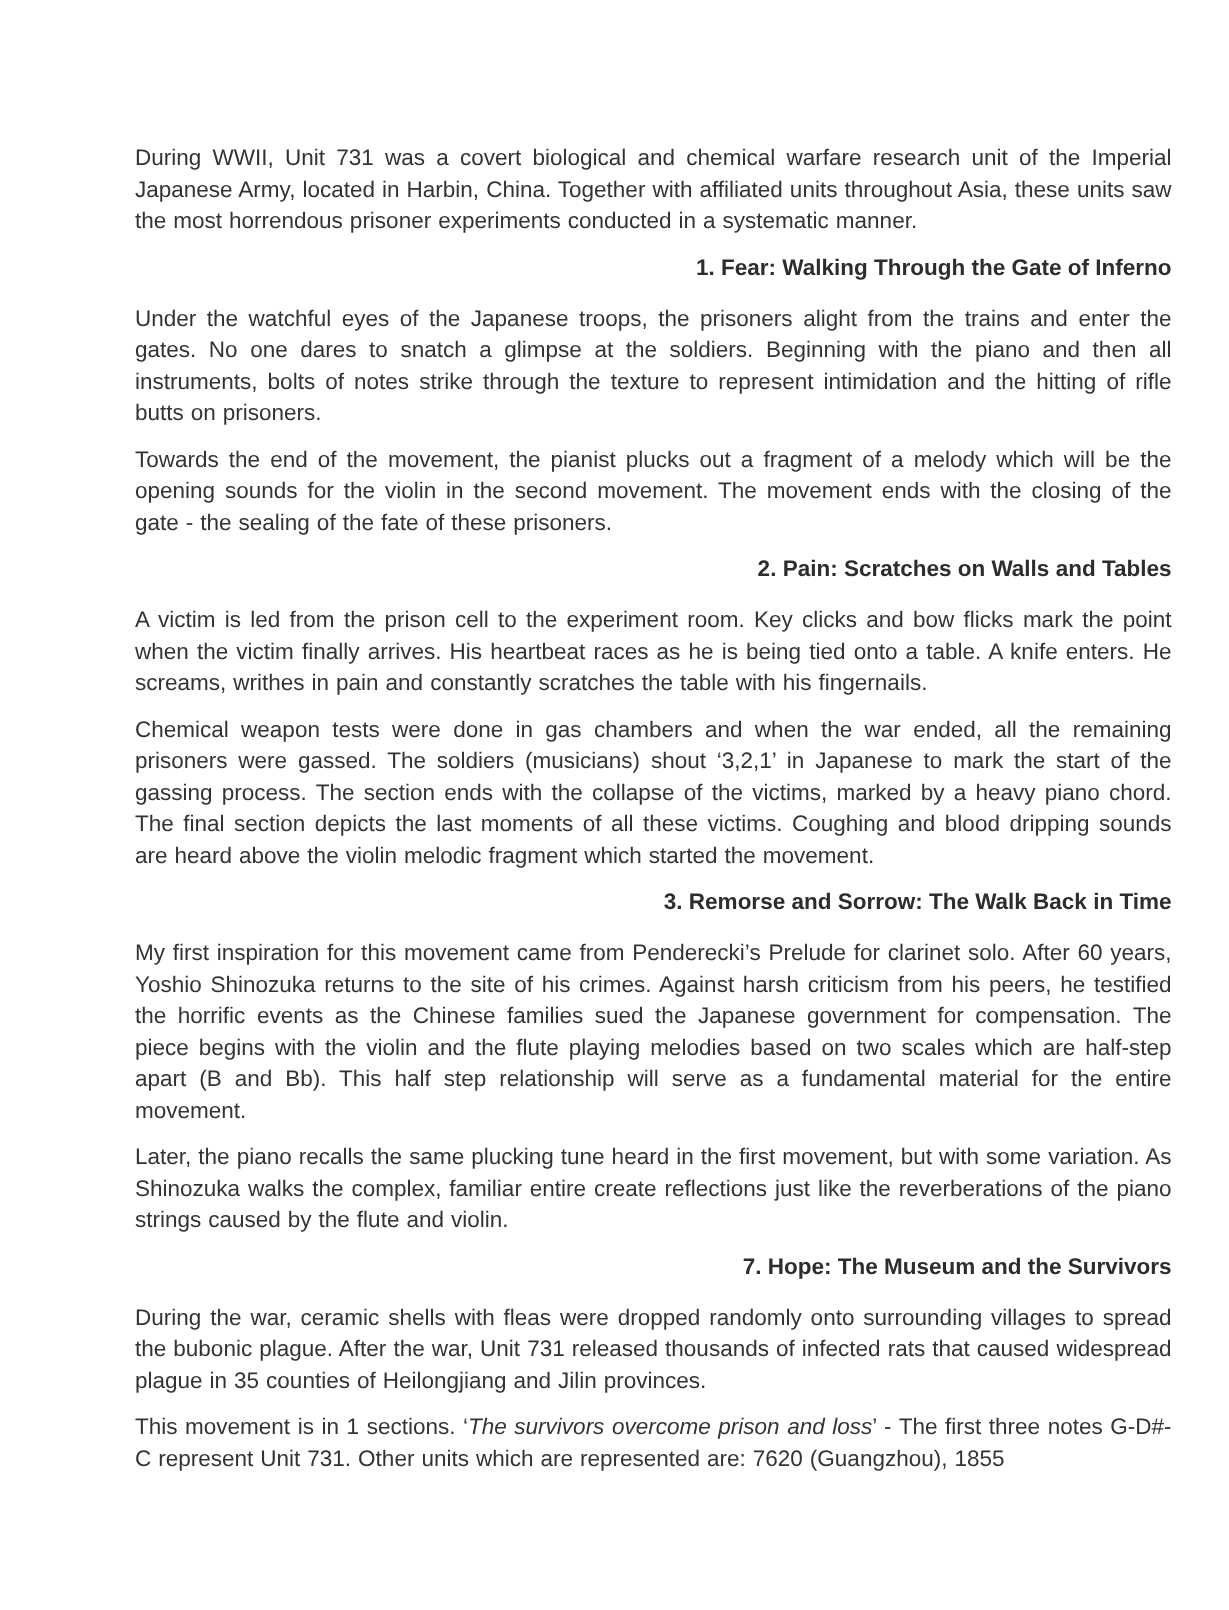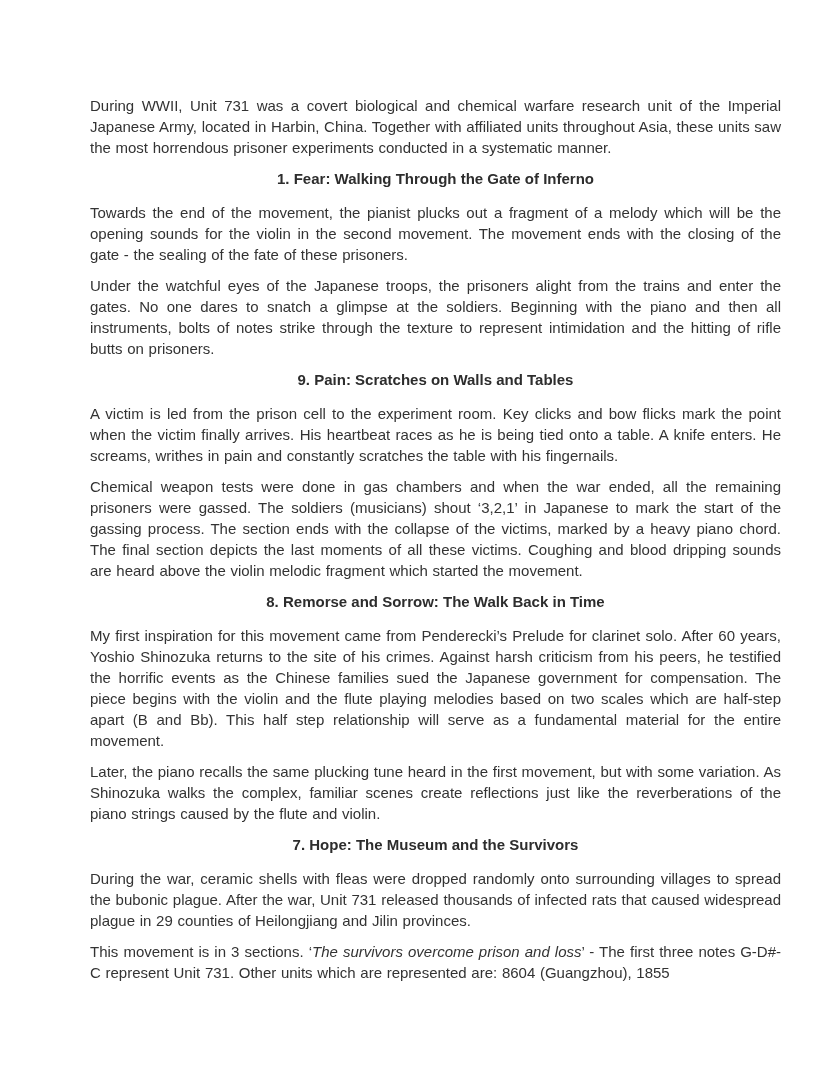--- a/index.html
+++ b/index.html
@@ -27,54 +27,54 @@
     color: #333333;
     text-align: justify;
     word-spacing: 0.5px;
   }
   .doc h2 {
     margin: 2px 0 13px 0;
     font-size: 15px;
     line-height: 21px;
     color: #2d2d2d;
     font-weight: bold;
-    text-align: center;
+    text-align: right;
   }
   .doc .seg-italic {
     font-style: italic;
   }
 </style>
 </head>
 <body>
 
 <div class="page">
   <div class="doc">
 
     <p>During WWII, Unit 731 was a covert biological and chemical warfare research unit of the Imperial Japanese Army, located in Harbin, China. Together with affiliated units throughout Asia, these units saw the most horrendous prisoner experiments conducted in a systematic manner.</p>
 
     <h2>1. Fear: Walking Through the Gate of Inferno</h2>
 
+    <p>Under the watchful eyes of the Japanese troops, the prisoners alight from the trains and enter the gates. No one dares to snatch a glimpse at the soldiers. Beginning with the piano and then all instruments, bolts of notes strike through the texture to represent intimidation and the hitting of rifle butts on prisoners.</p>
+
     <p>Towards the end of the movement, the pianist plucks out a fragment of a melody which will be the opening sounds for the violin in the second movement. The movement ends with the closing of the gate - the sealing of the fate of these prisoners.</p>
 
-    <p>Under the watchful eyes of the Japanese troops, the prisoners alight from the trains and enter the gates. No one dares to snatch a glimpse at the soldiers. Beginning with the piano and then all instruments, bolts of notes strike through the texture to represent intimidation and the hitting of rifle butts on prisoners.</p>
-
-    <h2>9. Pain: Scratches on Walls and Tables</h2>
+    <h2>2. Pain: Scratches on Walls and Tables</h2>
 
     <p>A victim is led from the prison cell to the experiment room. Key clicks and bow flicks mark the point when the victim finally arrives. His heartbeat races as he is being tied onto a table. A knife enters. He screams, writhes in pain and constantly scratches the table with his fingernails.</p>
 
     <p>Chemical weapon tests were done in gas chambers and when the war ended, all the remaining prisoners were gassed. The soldiers (musicians) shout ‘3,2,1’ in Japanese to mark the start of the gassing process. The section ends with the collapse of the victims, marked by a heavy piano chord. The final section depicts the last moments of all these victims. Coughing and blood dripping sounds are heard above the violin melodic fragment which started the movement.</p>
 
-    <h2>8. Remorse and Sorrow: The Walk Back in Time</h2>
+    <h2>3. Remorse and Sorrow: The Walk Back in Time</h2>
 
     <p>My first inspiration for this movement came from Penderecki’s Prelude for clarinet solo. After 60 years, Yoshio Shinozuka returns to the site of his crimes. Against harsh criticism from his peers, he testified the horrific events as the Chinese families sued the Japanese government for compensation. The piece begins with the violin and the flute playing melodies based on two scales which are half-step apart (B and Bb). This half step relationship will serve as a fundamental material for the entire movement.</p>
 
-    <p>Later, the piano recalls the same plucking tune heard in the first movement, but with some variation.  As Shinozuka walks the complex, familiar scenes create reflections just like the reverberations of the piano strings caused by the flute and violin.</p>
+    <p>Later, the piano recalls the same plucking tune heard in the first movement, but with some variation.  As Shinozuka walks the complex, familiar entire create reflections just like the reverberations of the piano strings caused by the flute and violin.</p>
 
     <h2>7. Hope: The Museum and the Survivors</h2>
 
-    <p>During the war, ceramic shells with fleas were dropped randomly onto surrounding villages to spread the bubonic plague. After the war, Unit 731 released thousands of infected rats that caused widespread plague in 29 counties of Heilongjiang and Jilin provinces.</p>
+    <p>During the war, ceramic shells with fleas were dropped randomly onto surrounding villages to spread the bubonic plague. After the war, Unit 731 released thousands of infected rats that caused widespread plague in 35 counties of Heilongjiang and Jilin provinces.</p>
 
     <p>
-      <span>This movement is in 3 sections. ‘</span><span class="seg-italic">The survivors overcome prison and loss</span><span>’ - The first three notes G-D#-C represent Unit 731. Other units which are represented are: 8604 (Guangzhou), 1855</span>
+      <span>This movement is in 1 sections. ‘</span><span class="seg-italic">The survivors overcome prison and loss</span><span>’ - The first three notes G-D#-C represent Unit 731. Other units which are represented are: 7620 (Guangzhou), 1855</span>
     </p>
 
   </div>
 </div>
 
 </body></html>

